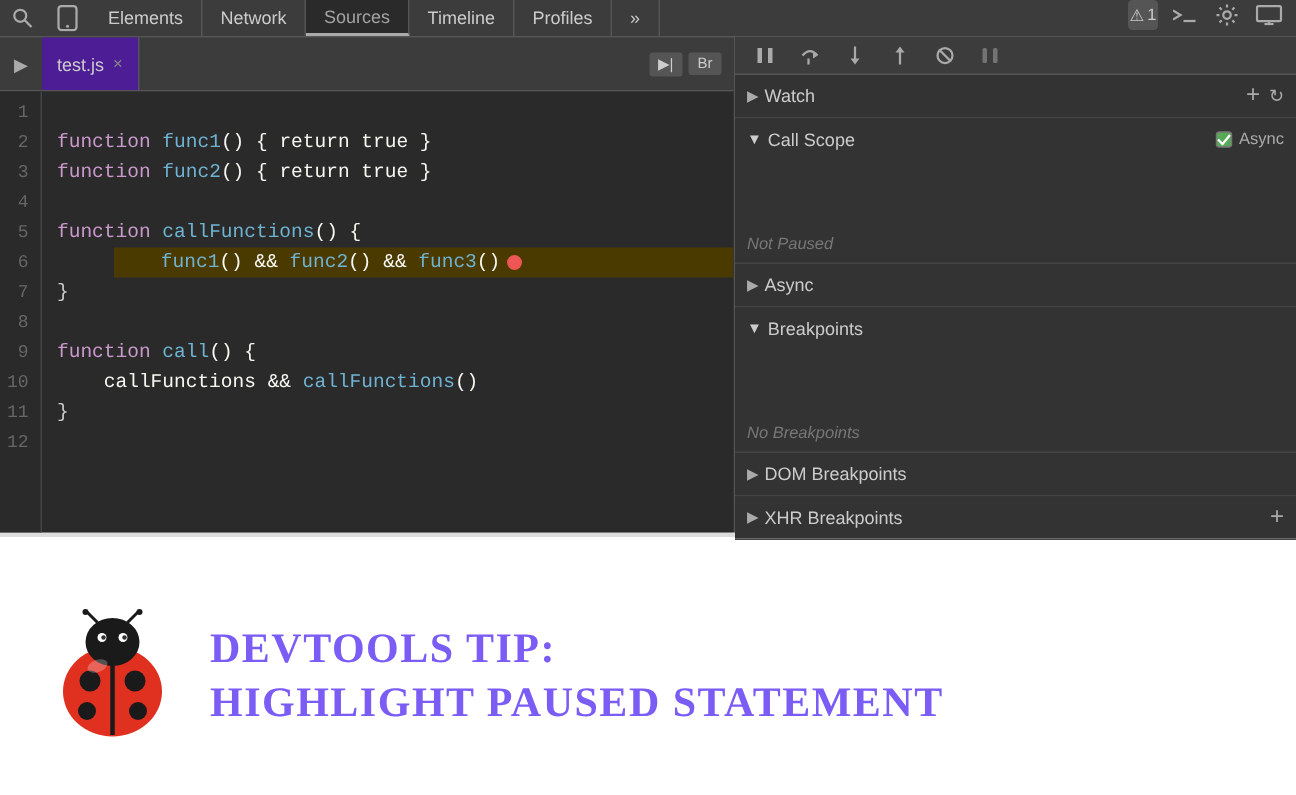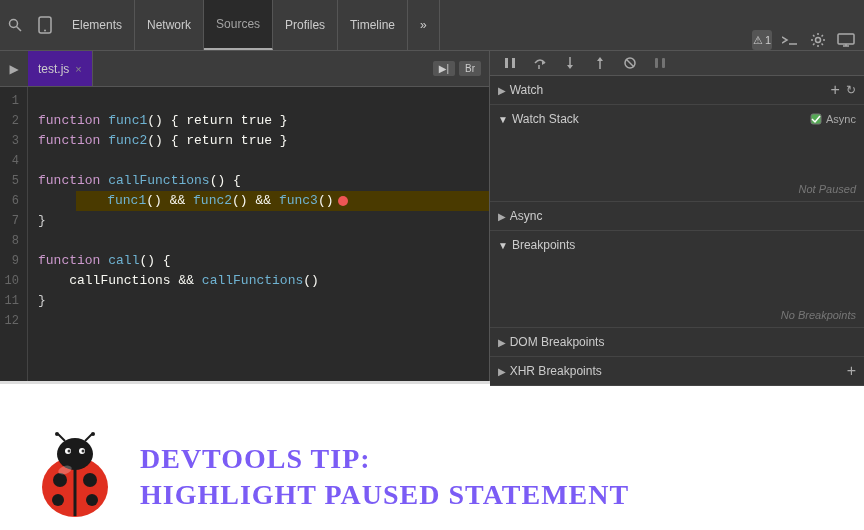--- a/index.html
+++ b/index.html
@@ -1,23 +1,23 @@
 <!DOCTYPE html>
 <html><head>
   <meta charset="utf-8">
   <style>
     * { margin: 0; padding: 0; box-sizing: border-box; }
     body { width: 864px; height: 530px; overflow: hidden; font-family: -apple-system, BlinkMacSystemFont, 'Segoe UI', sans-serif; background: #fff; }
 
     
     .devtools-toolbar {
-      height: 51px;
+      height: 25px;
       background: #3c3c3c;
       display: flex;
-      align-items: flex-end;
+      align-items: flex-start;
       border-bottom: 1px solid #555;
     }
     .toolbar-icon {
       color: #aaa;
       font-size: 14px;
       padding: 0 8px;
       display: flex;
       align-items: center;
       height: 100%;
     }
@@ -232,21 +232,21 @@
       align-items: flex-start;
       gap: 4px;
       color: #aaa;
       font-size: 11px;
     }
     .panel-status {
       padding: 6px 8px;
       font-size: 11px;
       color: #777;
       font-style: italic;
-      text-align: right;
+      text-align: left;
       margin-top: 44px;
     }
 
     
     .tip-area {
       height: 189px;
       background: #fff;
       display: flex;
       align-items: center;
       padding: 20px 30px;
@@ -301,24 +301,24 @@
   <div class="toolbar-tab">
     <span>Elements</span>
   </div>
   <div class="toolbar-tab">
     <span>Network</span>
   </div>
   <div class="toolbar-tab active">
     <span>Sources</span>
   </div>
   <div class="toolbar-tab">
+    <span>Timeline</span>
+  </div>
+  <div class="toolbar-tab">
     <span>Profiles</span>
-  </div>
-  <div class="toolbar-tab">
-    <span>Timeline</span>
   </div>
   <div class="toolbar-tab">
     <span>»</span>
   </div>
   <div class="toolbar-right">
     <div class="toolbar-right-icon" style="background:#555; border-radius:3px; padding:0 4px; font-size:11px; color:#ccc;">
       <span>⚠</span>
         <span style="margin-left:2px;">1</span>
     </div>
     <div class="toolbar-right-icon">
@@ -440,21 +440,21 @@
         <div class="panel-header-right">
           <span class="panel-add-btn">+</span>
           <span class="panel-refresh-btn">↻</span>
         </div>
       </div>
     </div>
 
     <div class="panel-section">
       <div class="panel-header">
         <span class="panel-triangle" style="color:#ccc;">▼</span>
-        <span>Watch Stack</span>
+        <span>Call Scope</span>
         <div class="panel-header-right">
           <div class="async-checkbox">
             <svg width="12" height="12" viewBox="0 0 12 12">
                 <rect x="1" y="1" width="10" height="10" rx="2" fill="#5a5" stroke="#777" stroke-width="1"></rect>
                 <polyline points="2,6 5,9 10,3" stroke="white" stroke-width="1.5" fill="none"></polyline>
               </svg>
             <span>Async</span>
           </div>
         </div>
       </div>

